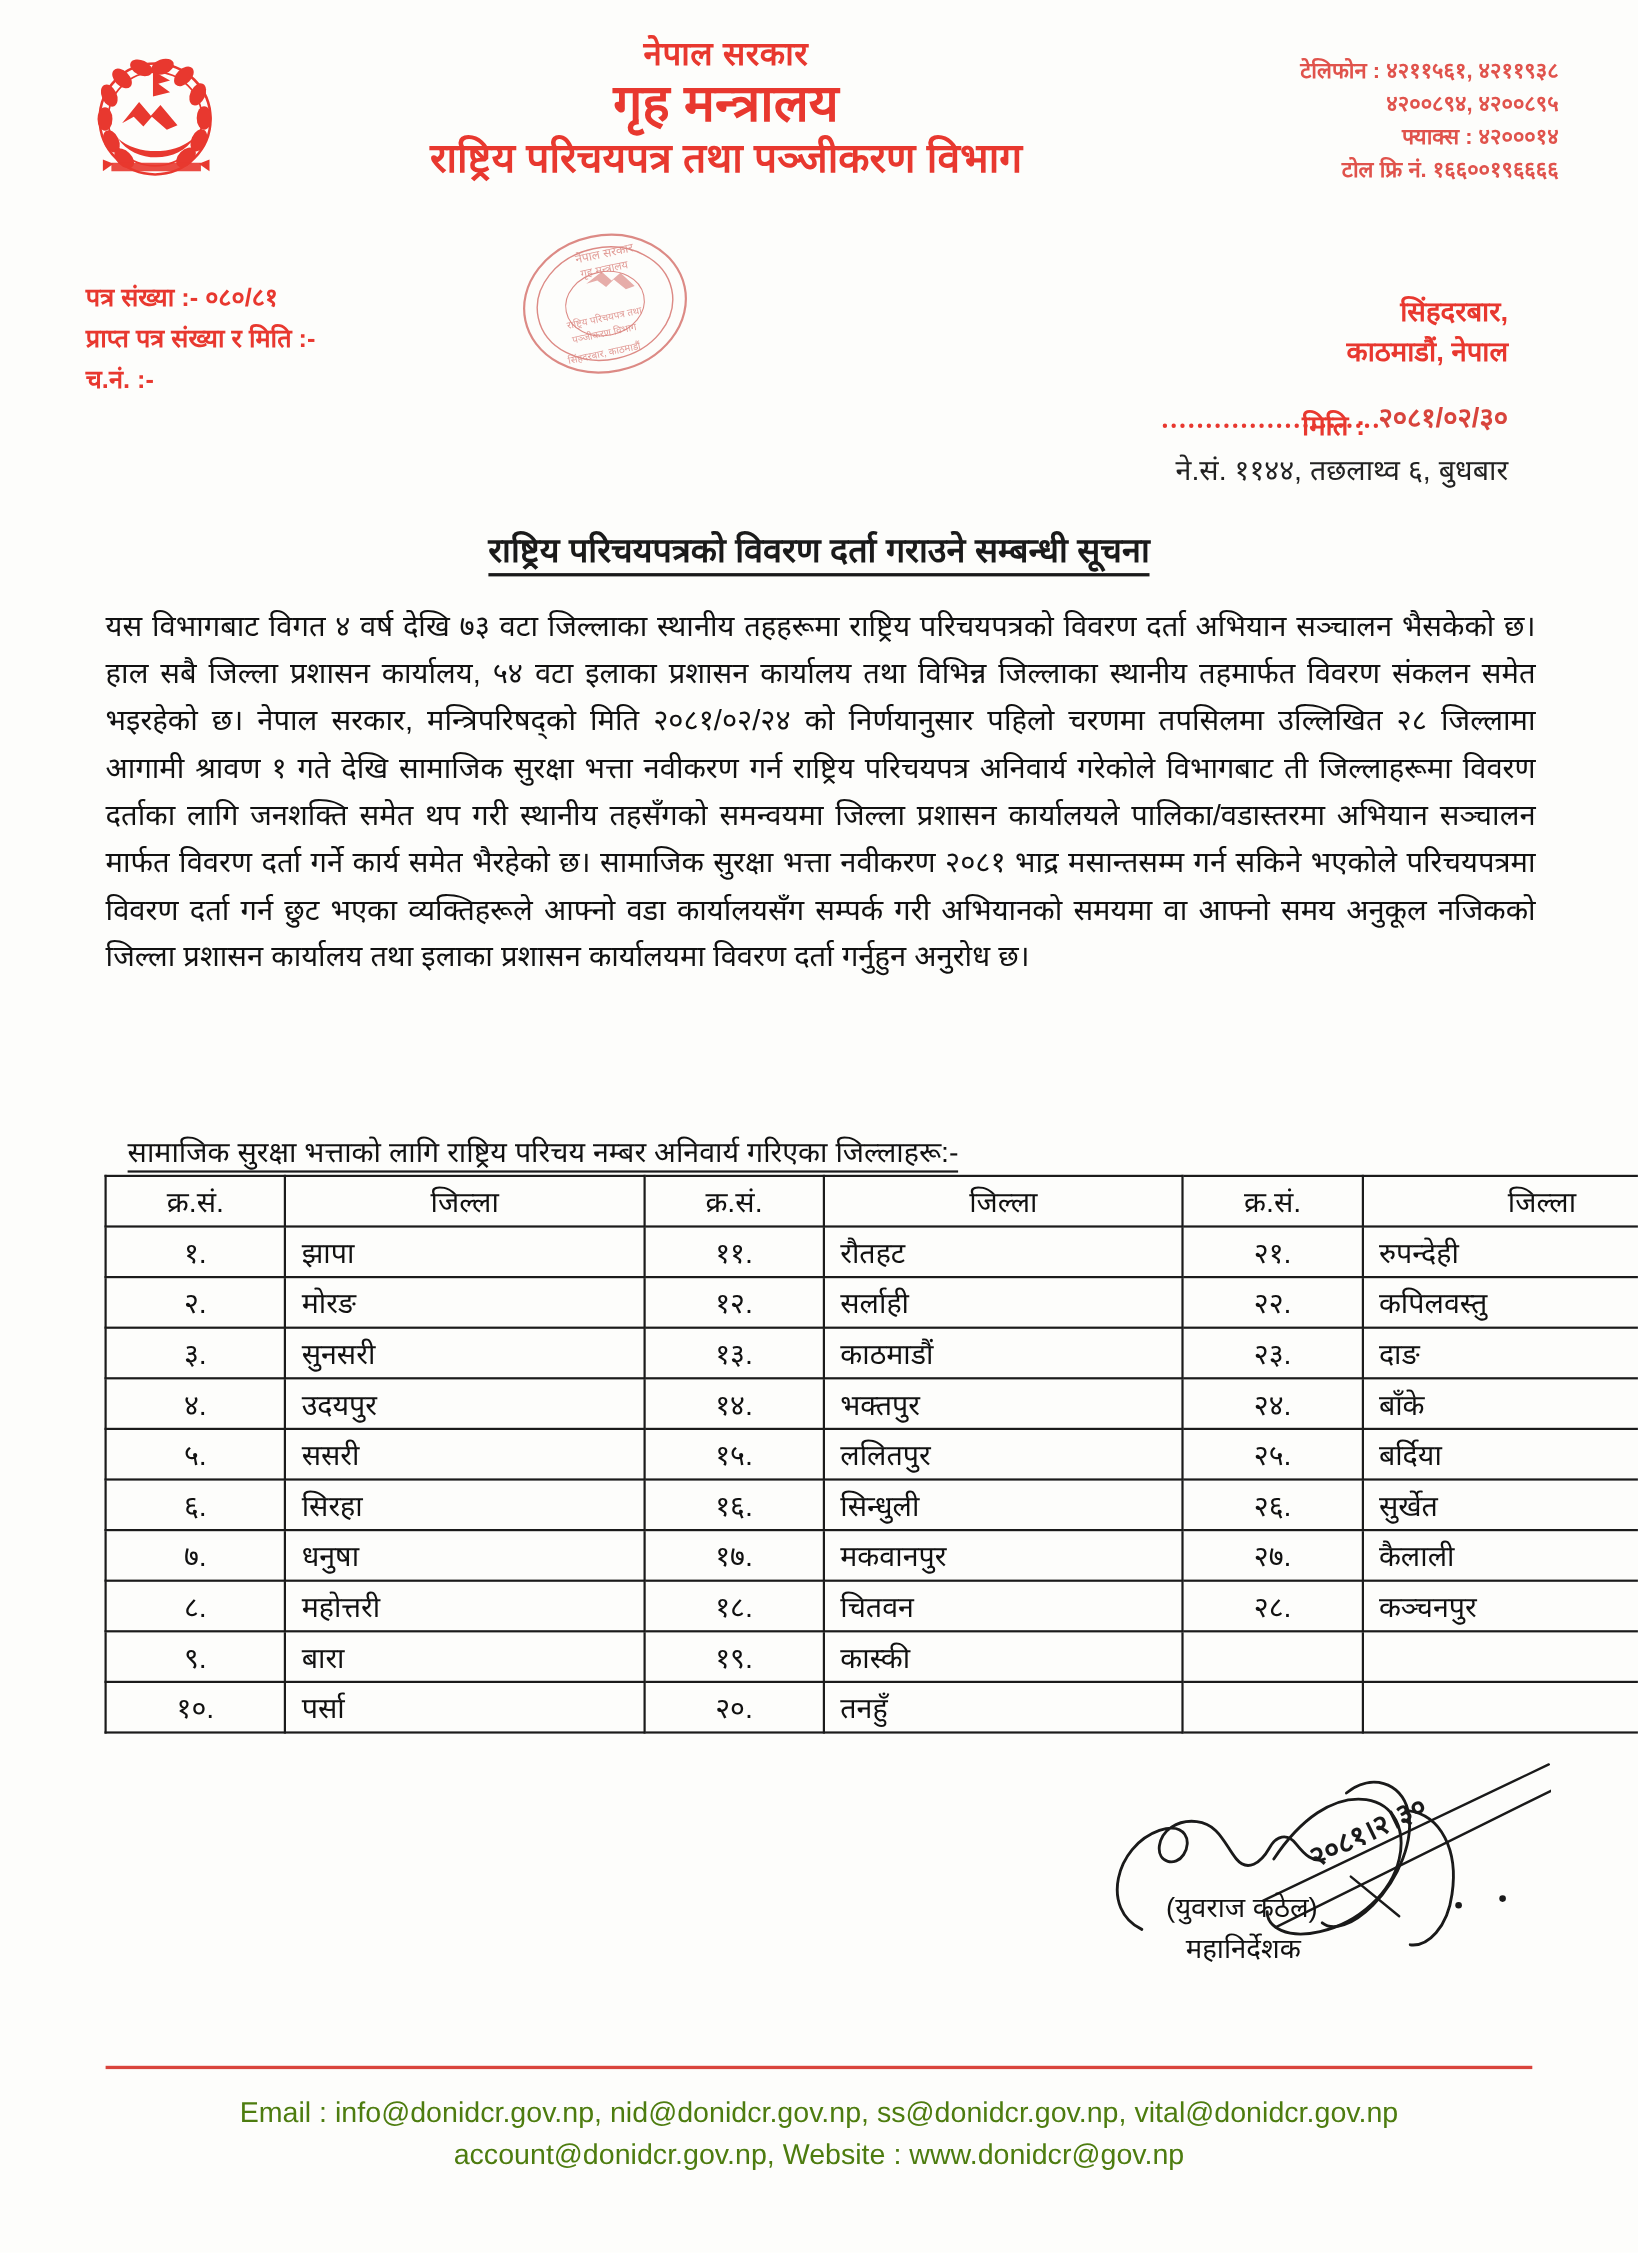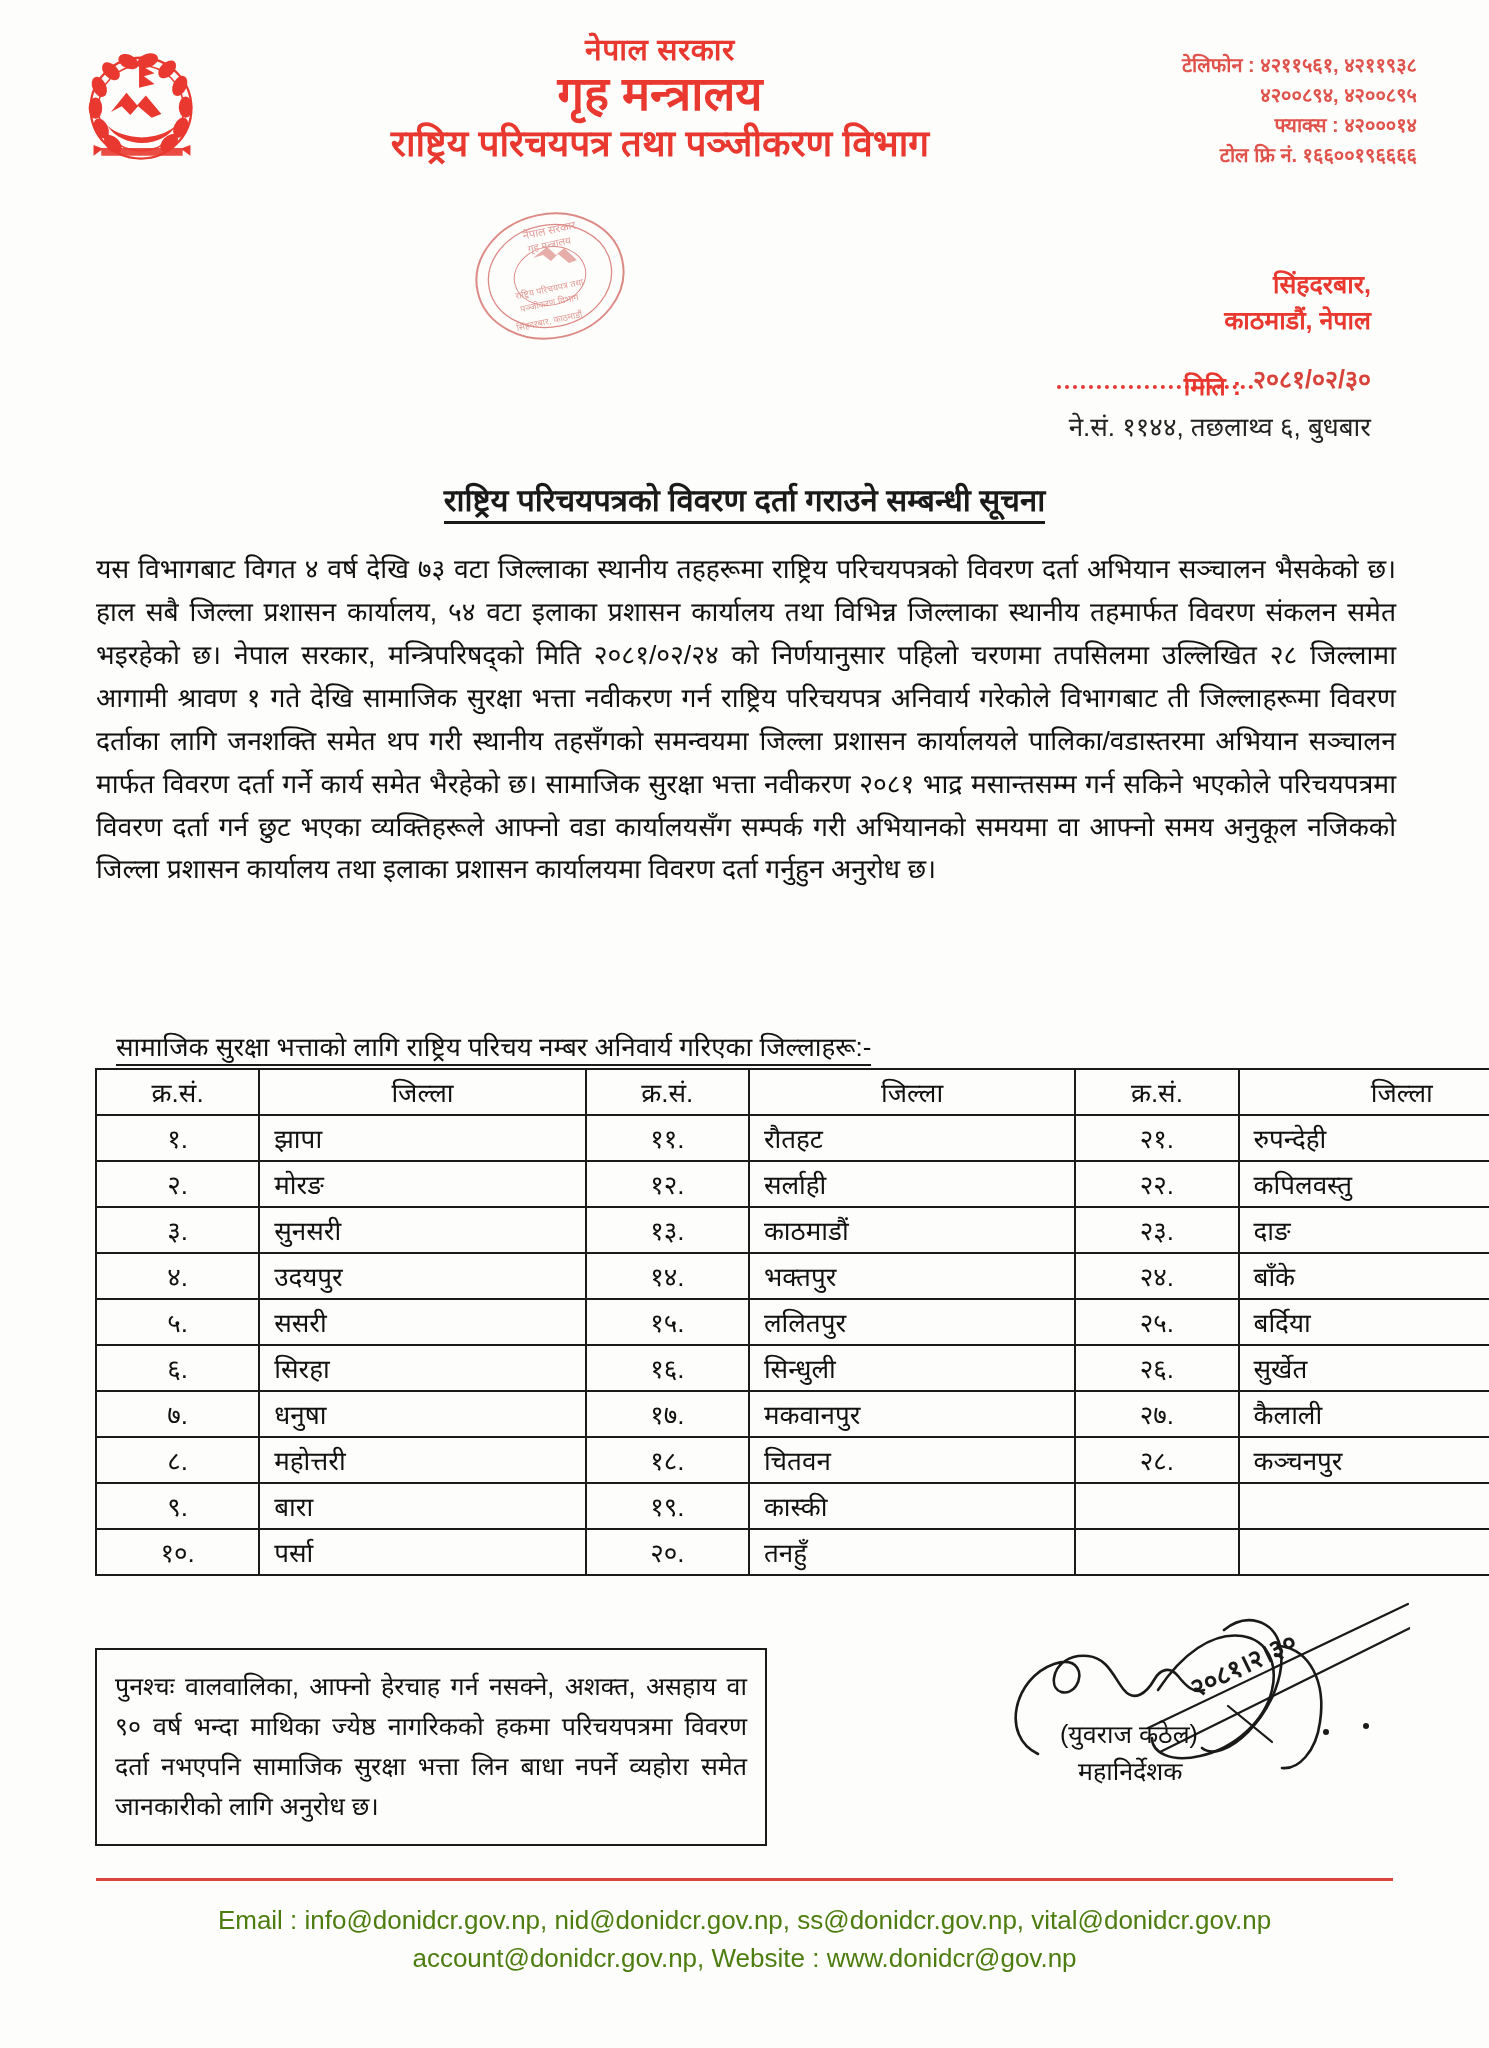--- a/index.html
+++ b/index.html
@@ -305,20 +305,25 @@
     </div>
 
     <div class="contact-block">
       <div>टेलिफोन : ४२११५६१, ४२११९३८</div>
       <div>४२००८९४, ४२००८९५</div>
       <div>फ्याक्स : ४२०००१४</div>
       <div>टोल फ्रि नं. १६६००१९६६६६</div>
     </div>
   </div>
 
+  <div class="refs">
+    <div>पत्र संख्या :- ०८०/८१</div>
+    <div>प्राप्त पत्र संख्या र मिति :-</div>
+    <div>च.नं. :-</div>
+  </div>
 
   <div class="stamp">
     <svg viewBox="0 0 190 160" xmlns="http://www.w3.org/2000/svg">
       <g fill="none" stroke="#c9453e" stroke-width="2">
         <ellipse cx="95" cy="80" rx="74" ry="62" transform="rotate(-12 95 80)"></ellipse>
         <ellipse cx="95" cy="80" rx="62" ry="51" transform="rotate(-12 95 80)" stroke-width="1.3"></ellipse>
         <ellipse cx="95" cy="80" rx="36" ry="29" transform="rotate(-12 95 80)" stroke-width="1"></ellipse>
       </g>
       <g fill="#c9453e" opacity=".85" font-family="Liberation Sans, sans-serif">
         <text x="95" y="38" font-size="11" text-anchor="middle" transform="rotate(-12 95 38)">नेपाल सरकार</text>
@@ -450,21 +455,20 @@
         <td class="sn">१०.</td>
         <td class="dist">पर्सा</td>
         <td class="sn">२०.</td>
         <td class="dist">तनहुँ</td>
         <td class="empty"></td>
         <td class="empty"></td>
       </tr>
     </tbody>
   </table>
 
-  <div class="note-box">पुनश्चः वालवालिका, आफ्नो हेरचाह गर्न नसक्ने, अशक्त, असहाय वा ९० वर्ष भन्दा माथिका ज्येष्ठ नागरिकको हकमा परिचयपत्रमा विवरण दर्ता नभएपनि सामाजिक सुरक्षा भत्ता लिन बाधा नपर्ने व्यहोरा समेत जानकारीको लागि अनुरोध छ।</div>
 
   <div class="sign-area">
     <svg class="sign-svg" viewBox="0 0 430 200" xmlns="http://www.w3.org/2000/svg">
       <g fill="none" stroke="#1a1a1a" stroke-width="2.6" stroke-linecap="round">
         <path d="M58 168 C20 150 34 92 74 78 c24 -8 30 10 22 22 -7 11 -24 8 -22 -8 2 -14 16 -24 34 -22 20 2 26 22 36 34 10 12 22 4 30 -10 6 -11 16 -14 24 -4 8 10 16 18 26 14"></path>
         <path d="M178 104 c24 -36 54 -58 84 -54 26 4 36 28 30 54 -7 30 -36 58 -72 66 -30 7 -48 -4 -48 -18"></path>
         <path d="M244 44 c22 -18 50 -10 56 16 6 26 -8 62 -32 86 -18 18 -36 24 -46 16"></path>
         <path d="M300 60 c30 4 46 36 40 76 -4 30 -22 48 -38 46"></path>
       </g>
       <g fill="none" stroke="#1a1a1a" stroke-width="2.2" stroke-linecap="round">

